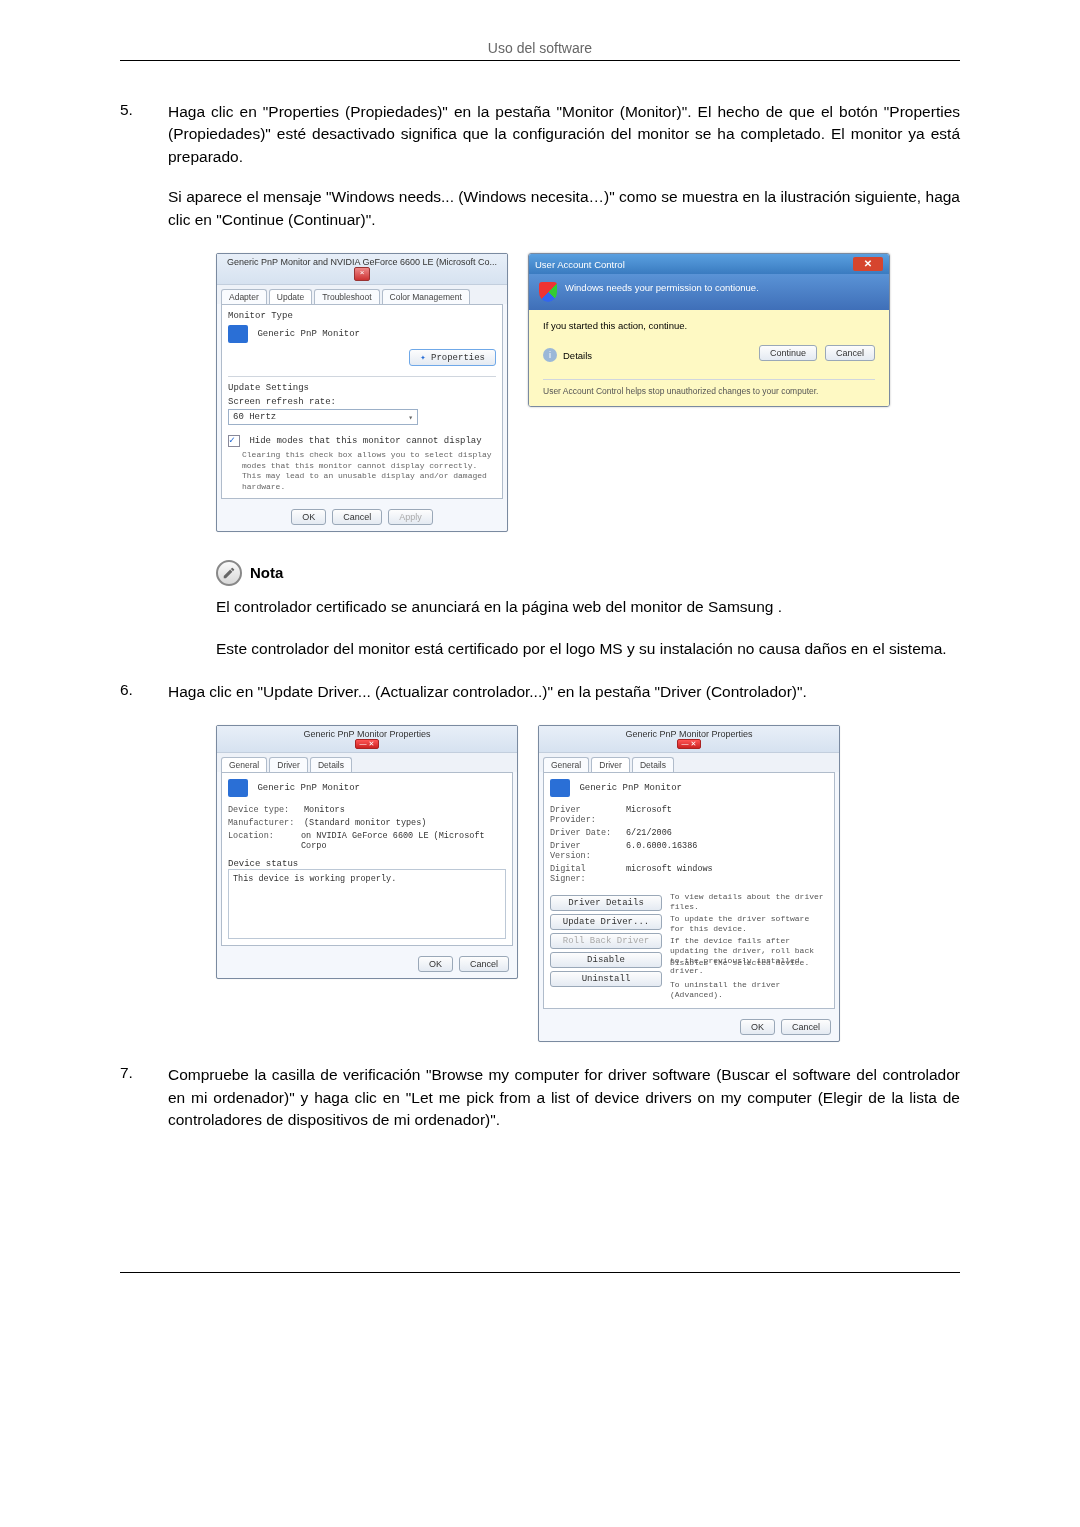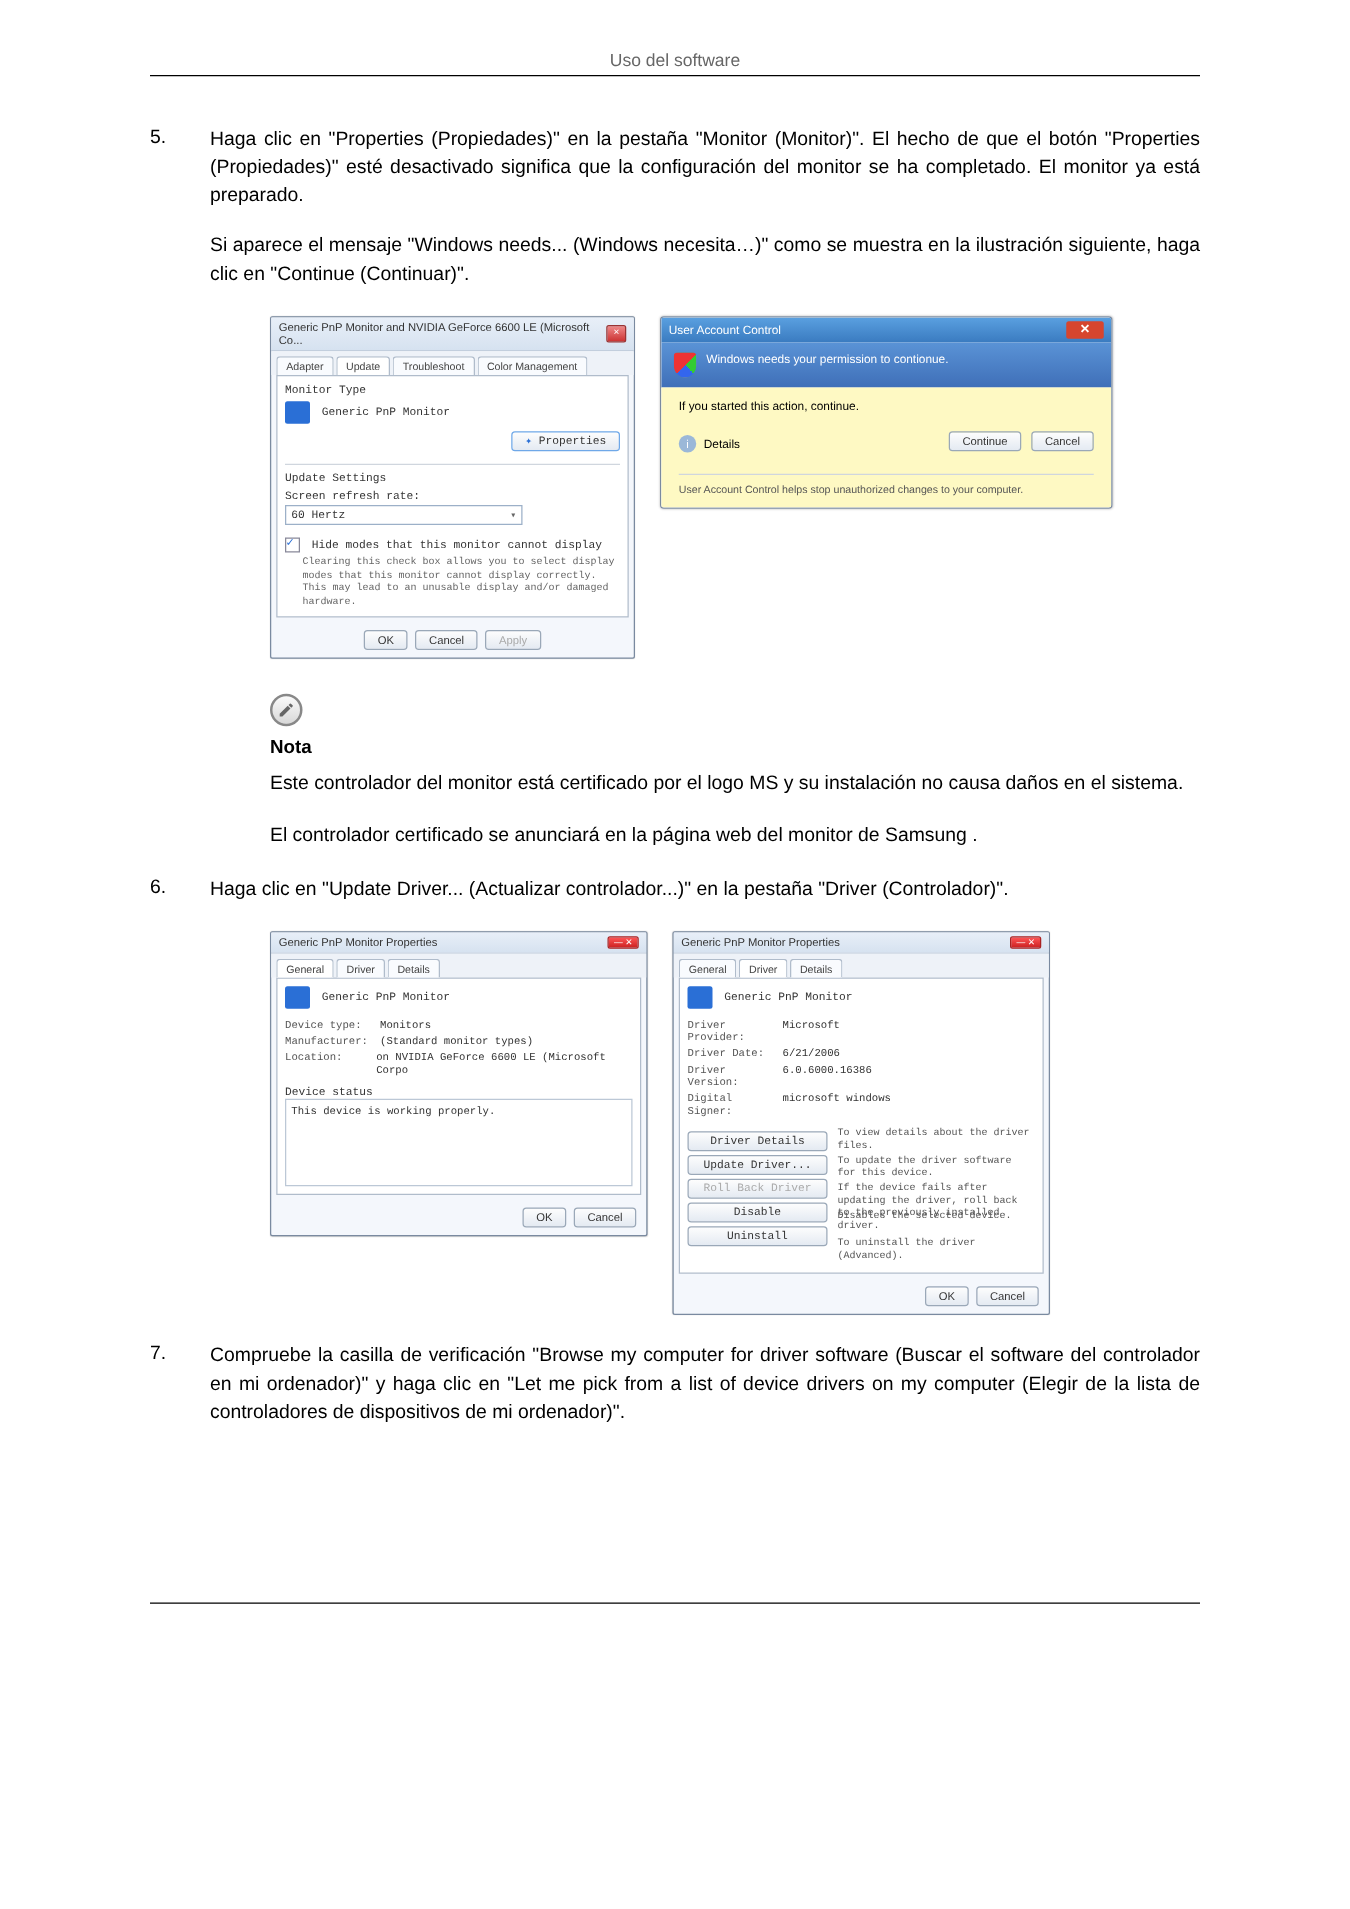--- a/index.html
+++ b/index.html
@@ -55,22 +55,22 @@
   }
   .figure-row {
     margin: 22px 0 22px 48px;
     display: flex;
     gap: 20px;
     align-items: flex-start;
   }
   .nota-row {
     margin: 28px 0 10px 48px;
     display: flex;
+    align-items: center;
     gap: 8px;
-    flex-direction: column;
   }
   .nota-text {
     margin: 0 0 20px 48px;
     font-size: 15.5px;
     line-height: 1.45;
     text-align: justify;
   }
 
   
   .dlg {
@@ -81,20 +81,21 @@
     border-radius: 2px;
     box-shadow: 0 0 1px rgba(0,0,0,.2);
   }
   .dlg-title {
     background: linear-gradient(#e8eff8,#d6e2f0);
     padding: 3px 6px;
     border-bottom: 1px solid #c2cedd;
     display:flex;
     justify-content: space-between;
     align-items:center;
+    flex-direction:column;
   }
   .win-xbtn {
     width: 14px; height: 12px;
     background: linear-gradient(#e88,#c33);
     border:1px solid #933;
     border-radius:2px;
     color:#fff;
     font-size:8px;
     line-height:10px;
     text-align:center;
@@ -294,22 +295,22 @@
       </div>
 
       <div class="nota-row">
         <span class="pencil-icon">
           <svg viewBox="0 0 24 24">
               <path fill="#666" d="M3 17.25V21h3.75L17.81 9.94l-3.75-3.75L3 17.25zM20.71 7.04a1 1 0 0 0 0-1.41l-2.34-2.34a1 1 0 0 0-1.41 0l-1.83 1.83 3.75 3.75 1.83-1.83z"></path>
             </svg>
         </span>
         <span class="nota-label">Nota</span>
       </div>
+      <div class="nota-text">El controlador certificado se anunciará en la página web del monitor de Samsung .</div>
       <div class="nota-text">Este controlador del monitor está certificado por el logo MS y su instalación no causa daños en el sistema.</div>
-      <div class="nota-text">El controlador certificado se anunciará en la página web del monitor de Samsung .</div>
     </li>
 
     <li>
       <span class="step-num">6.</span>
       <div class="step-text">Haga clic en "Update Driver... (Actualizar controlador...)" en la pestaña "Driver (Controlador)".</div>
 
       <div class="figure-row">
 
         <div class="dlg drv">
           <div class="dlg-title">

